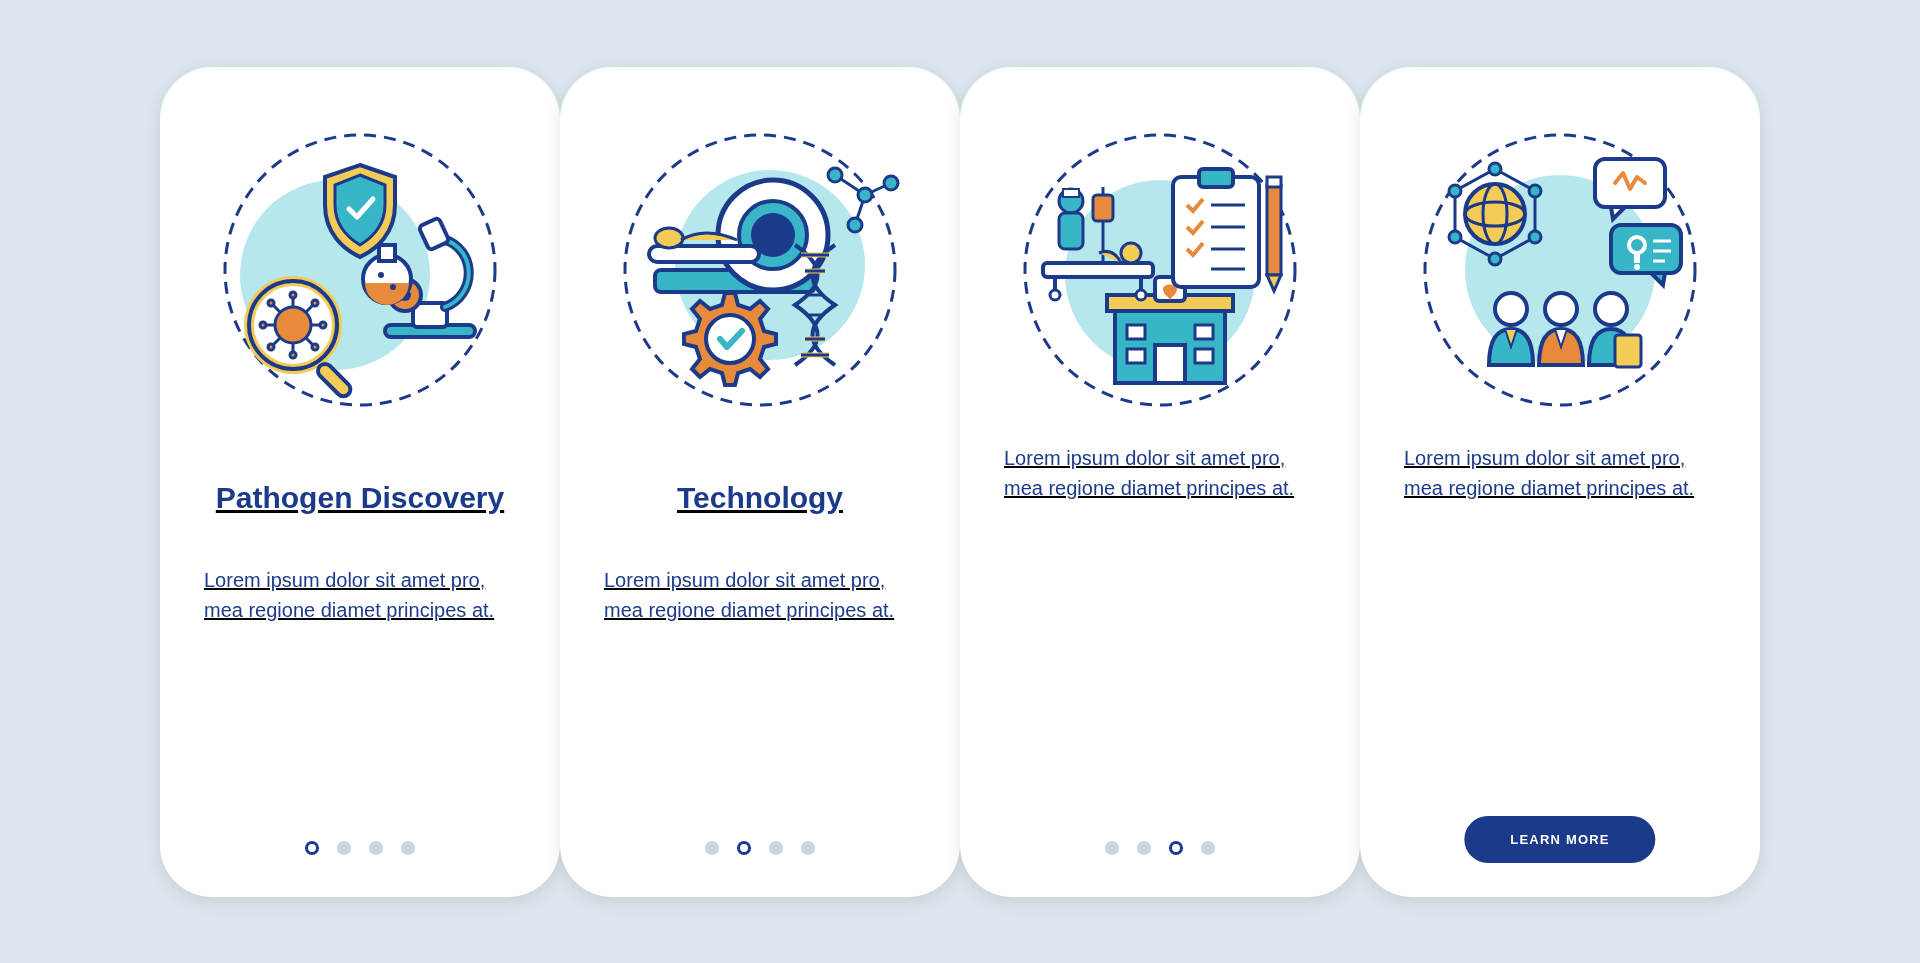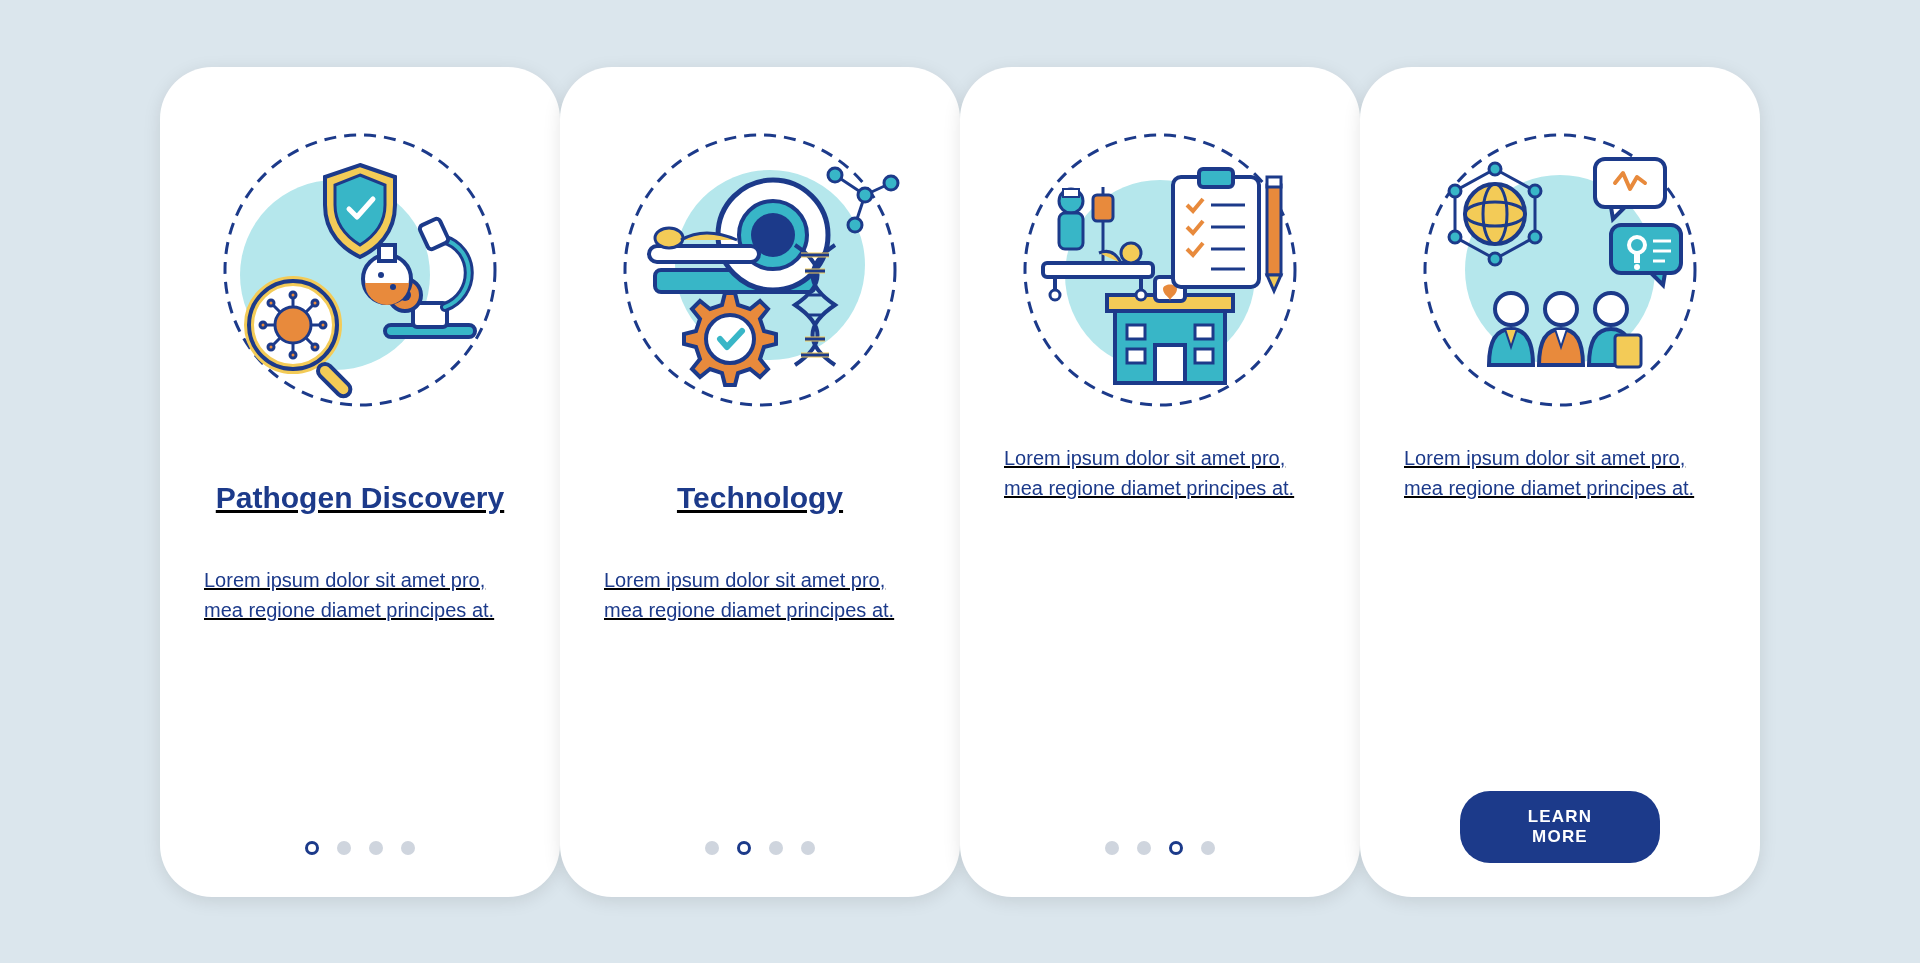--- a/index.html
+++ b/index.html
@@ -79,21 +79,21 @@
   }
   .cta {
     position: absolute;
     bottom: 34px;
     left: 50%;
     transform: translateX(-50%);
     background: #1c3a8a;
     color: #fff;
     font-weight: 800;
     letter-spacing: 1.2px;
-    font-size: 17px;
+    font-size: 13px;
     padding: 16px 46px;
     border-radius: 30px;
     border: none;
     cursor: pointer;
   }
 </style>
 </head>
 <body>
 
 <div class="deck">

